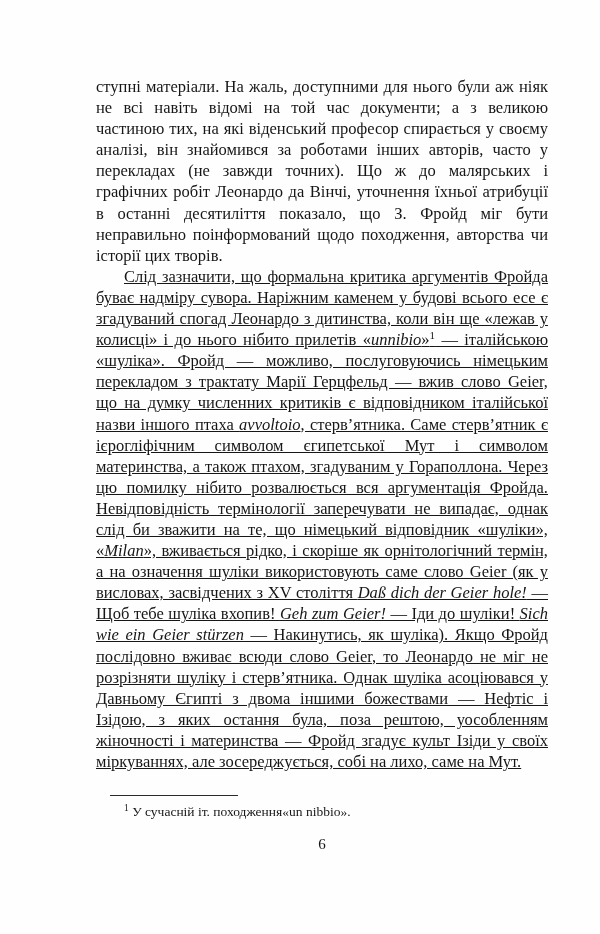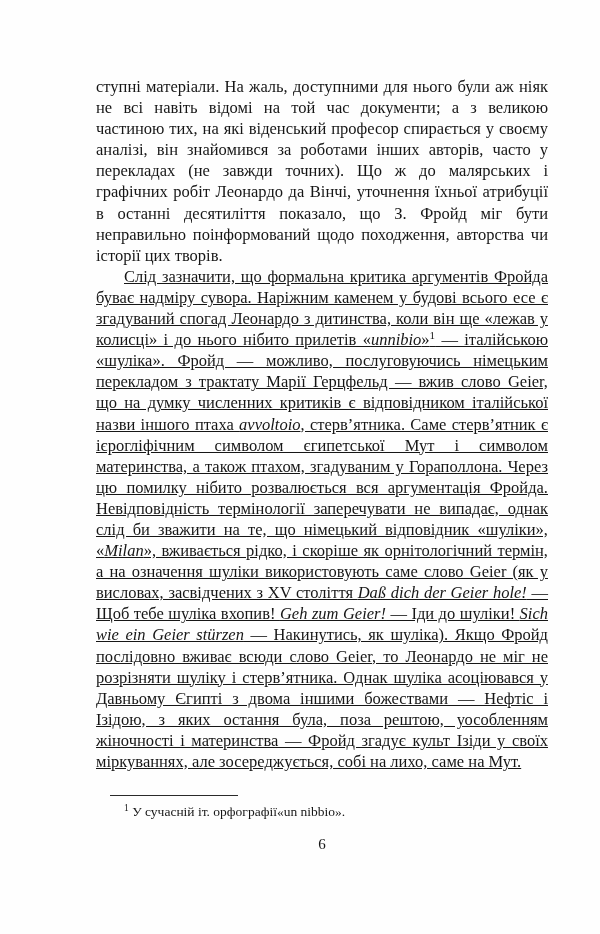--- a/index.html
+++ b/index.html
@@ -75,18 +75,18 @@
 
 <div class="page">
 
   <div class="text-block">
       <p class="para"><span>ступні матеріали. На жаль, доступними для нього були аж ніяк не всі навіть відомі на той час документи; а з великою частиною тих, на які віденський професор спирається у своєму аналізі, він знайомився за роботами інших авторів, часто у перекладах (не завжди точних). Що ж до малярських і графічних робіт Леонардо да Вінчі, уточнення їхньої атрибуції в останні десятиліття показало, що З. Фройд міг бути неправильно поінформований щодо походження, авторства чи історії цих творів.</span></p>
       <p class="para indent"><span>Слід зазначити, що формальна критика аргументів Фройда буває надміру сувора. Наріжним каменем у будові всього есе є згадуваний спогад Леонардо з дитинства, коли він ще «лежав у колисці» і до нього нібито прилетів «</span><i>unnibio</i><span>»</span><sup>1</sup><span> — італійською «шуліка». Фройд — можливо, послуговуючись німецьким перекладом з трактату Марії Герцфельд — вжив слово Geier, що на думку численних критиків є відповідником італійської назви іншого птаха </span><i>avvoltoio</i><span>, стерв’ятника. Саме стерв’ятник є ієрогліфічним символом єгипетської Мут і символом материнства, а також птахом, згадуваним у Гораполлона. Через цю помилку нібито розвалюється вся аргументація Фройда. Невідповідність термінології заперечувати не випадає, однак слід би зважити на те, що німецький відповідник «шуліки», «</span><i>Milan</i><span>», вживається рідко, і скоріше як орнітологічний термін, а на означення шуліки використовують саме слово Geier (як у висловах, засвідчених з XV століття </span><i>Daß dich der Geier hole!</i><span> — Щоб тебе шуліка вхопив! </span><i>Geh zum Geier!</i><span> — Іди до шуліки! </span><i>Sich wie ein Geier stürzen</i><span> — Накинутись, як шуліка). Якщо Фройд послідовно вживає всюди слово Geier, то Леонардо не міг не розрізняти шуліку і стерв’ятника. Однак шуліка асоціювався у Давньому Єгипті з двома іншими божествами — Нефтіс і Ізідою, з яких остання була, поза рештою, уособленням жіночності і материнства — Фройд згадує культ Ізіди у своїх міркуваннях, але зосереджується, собі на лихо, саме на Мут.</span></p>
     </div>
 
   <div class="footnote">
     <div class="footnote-rule"></div>
-    <p class="footnote-text"><sup>1</sup> <span>У сучасній іт. орфографії«un nibbio».</span></p>
+    <p class="footnote-text"><sup>1</sup> <span>У сучасній іт. походження«un nibbio».</span></p>
   </div>
 
   <div class="page-number">6</div>
 
 </div>
 
 </body></html>

